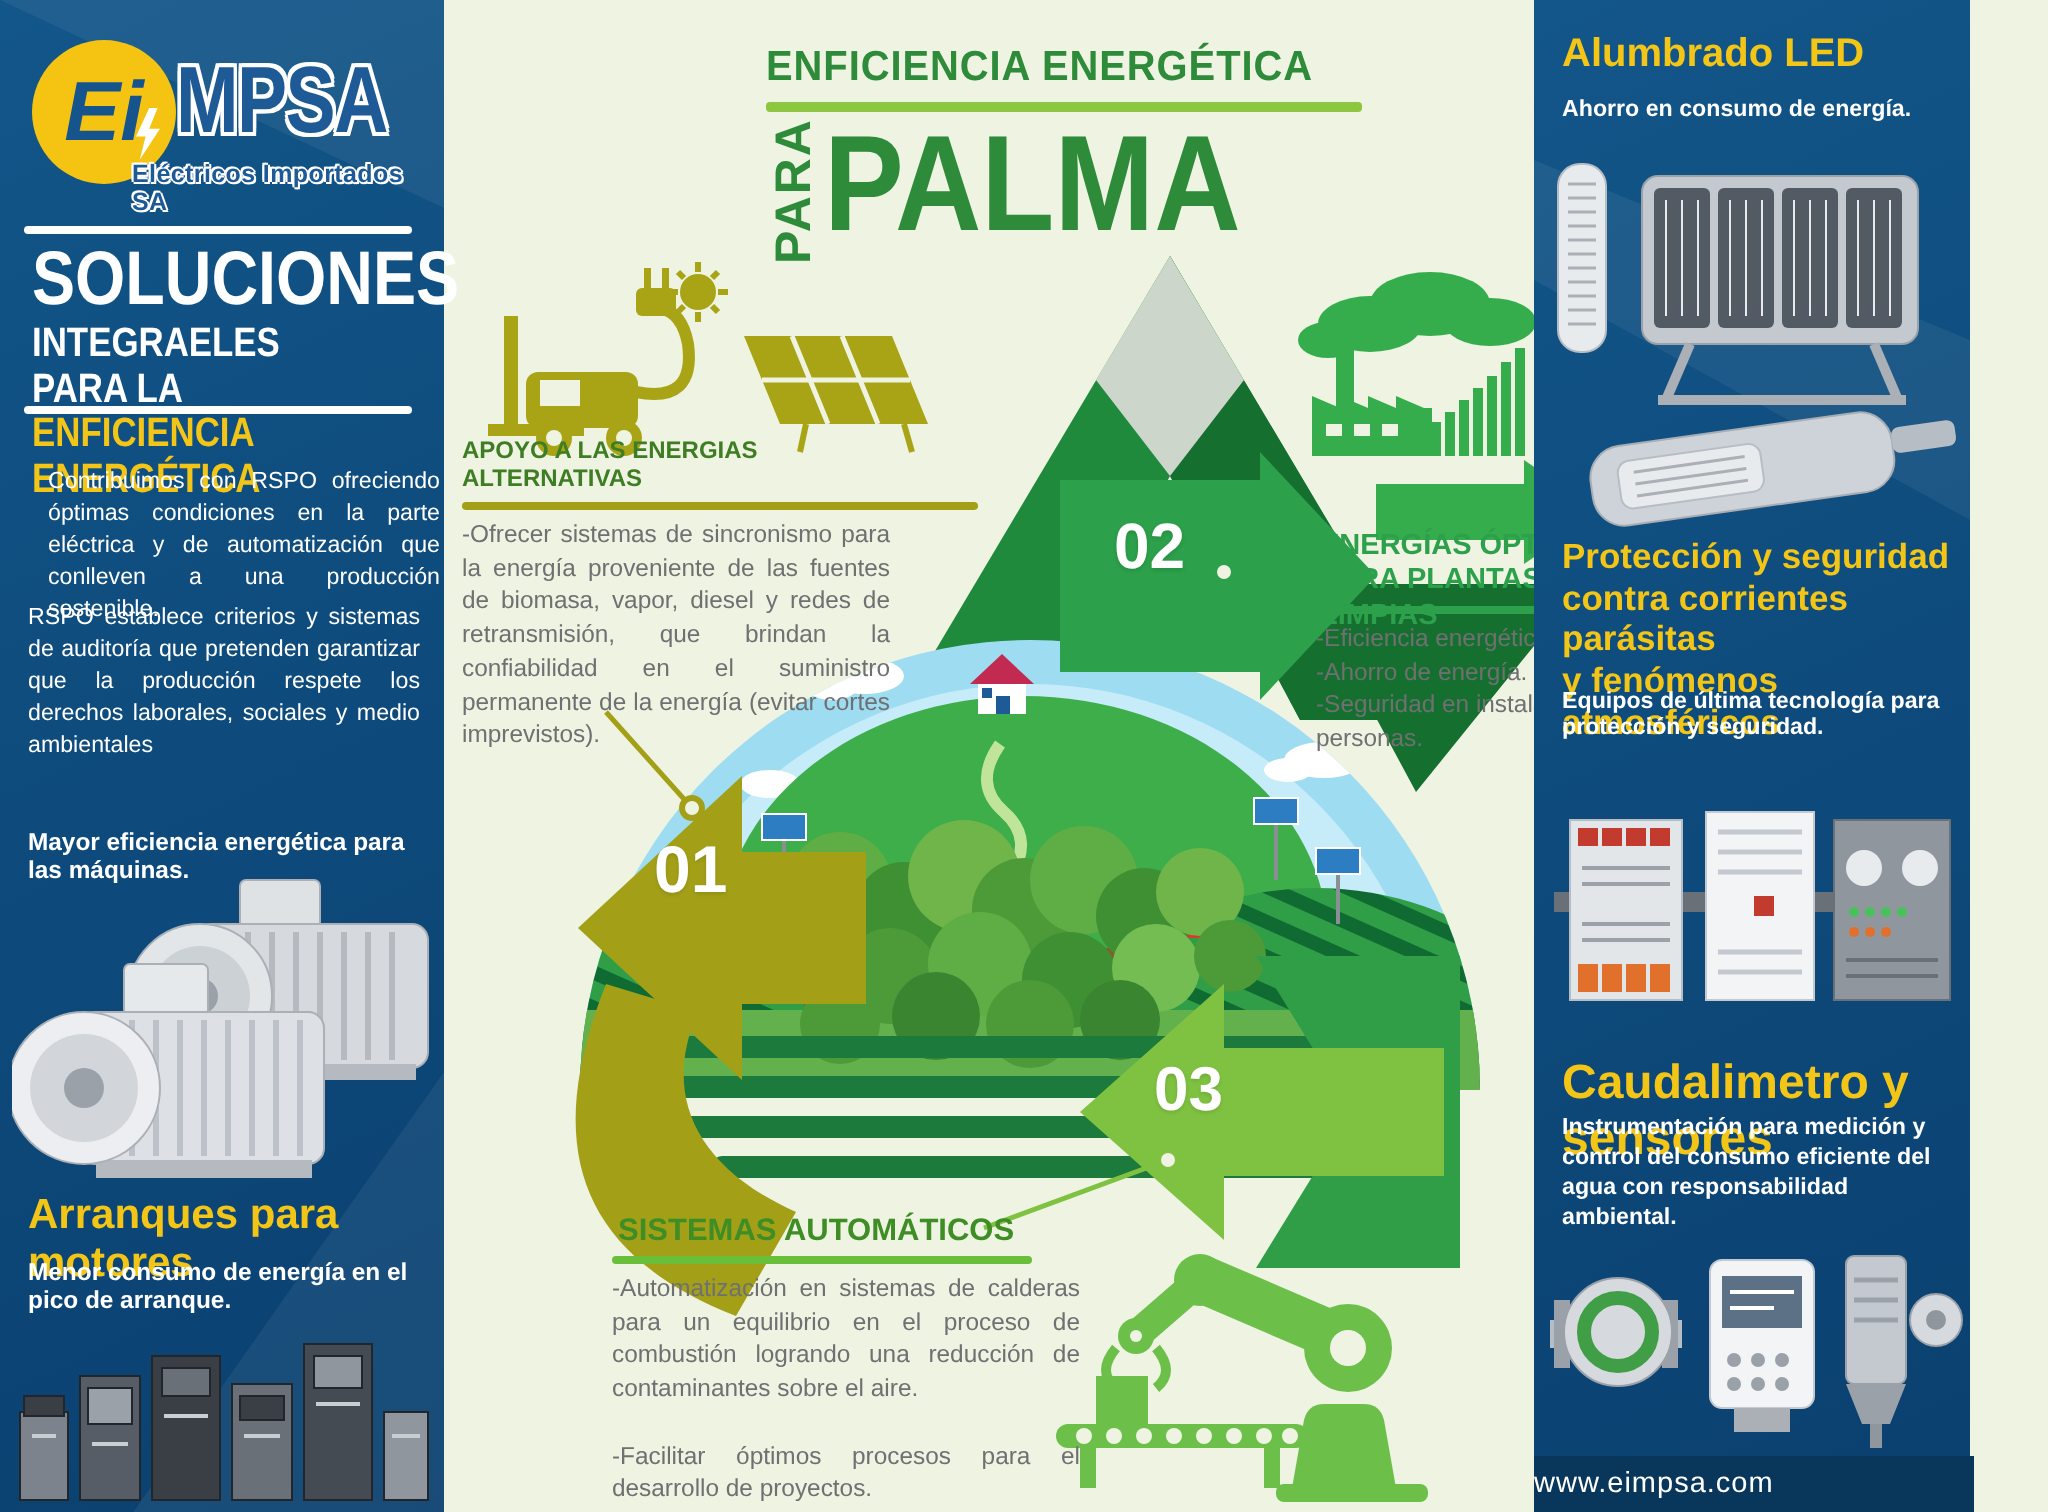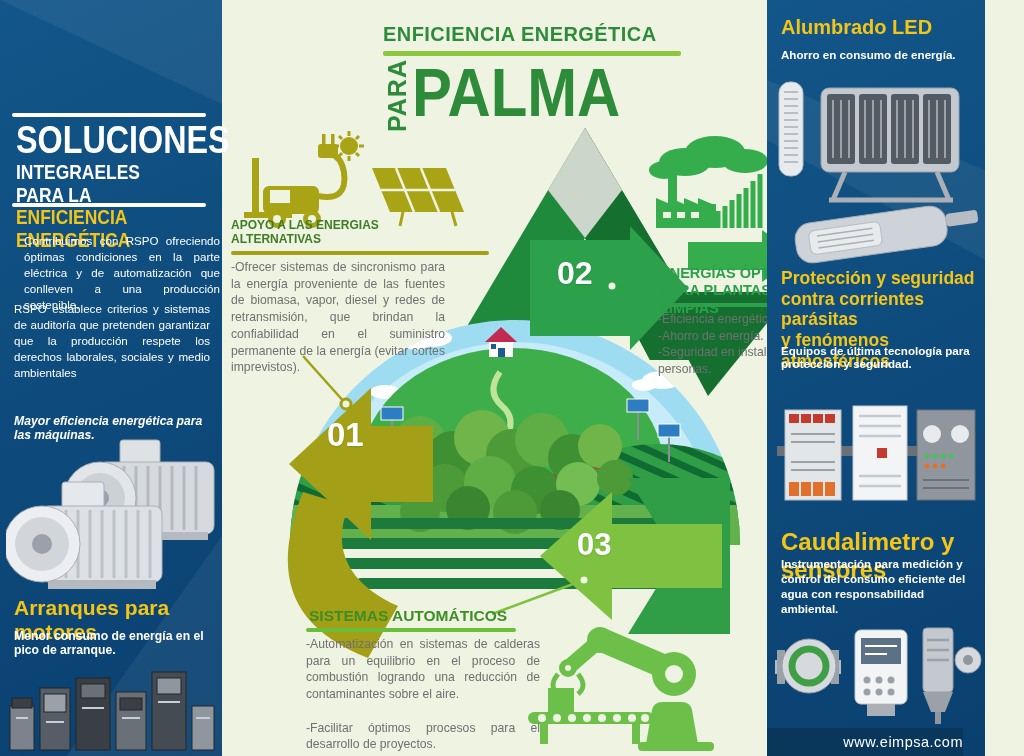--- a/index.html
+++ b/index.html
@@ -297,35 +297,44 @@
 -Facilitar óptimos procesos para el desarrollo de proyectos.</div>
 
 <div class="abs step-num" style="left:327px;top:416px;font-size:33px;">01</div>
 <div class="abs step-num" style="left:557px;top:255px;font-size:32px;">02</div>
 <div class="abs step-num" style="left:577px;top:527px;font-size:31px;">03</div>
 
 <div id="left-sidebar" class="abs sidebar">
   <div class="facet" style="left:0;top:0;width:222px;height:260px;clip-path:polygon(0 0,100% 40%,100% 0);"></div>
   <div class="facet" style="left:0;bottom:0;width:222px;height:220px;clip-path:polygon(100% 100%,100% 0,30% 100%);"></div>
 
+  <div class="abs" style="left:12px;top:18px;width:206px;height:92px;">
+    <div id="logo-circle" class="abs" style="left:4px;top:2px;">
+      <span>Ei</span>
+    </div>
+    <div class="abs" style="left:56px;top:36px;width:12px;height:26px;background:#fff;
+                clip-path:polygon(55% 0,0 55%,40% 55%,15% 100%,100% 40%,55% 40%,90% 0);"></div>
+    <div id="brand-name" class="abs" style="left:76px;top:4px;">MPSA</div>
+    <div id="brand-tagline" class="abs" style="left:54px;top:62px;">Eléctricos Importados SA</div>
+  </div>
 
   <div class="abs rule" style="left:12px;top:113px;width:194px;"></div>
 
   <div class="abs" style="left:16px;top:121px;width:205px;">
     <div id="headline1" class="cond">SOLUCIONES</div>
     <div id="headline2" class="cond" style="margin-top:2px;">INTEGRAELES PARA LA</div>
     <div id="headline3" class="cond">ENFICIENCIA ENERGÉTICA</div>
   </div>
 
   <div class="abs rule" style="left:12px;top:203px;width:194px;"></div>
 
   <div class="abs sb-par" style="left:24px;top:233px;width:196px;">Contribuimos con RSPO ofreciendo óptimas condiciones en la parte eléctrica y de automatización que conlleven a una producción sostenible.</div>
   <div class="abs sb-par" style="left:14px;top:301px;width:196px;">RSPO establece criterios y sistemas de auditoría que pretenden garantizar que la producción respete los derechos laborales, sociales y medio ambientales</div>
 
-  <div class="abs white-sub" style="left:14px;top:414px;width:200px;font-size:12.2px;font-style:italic;">Mayor eficiencia energética para las máquinas.</div>
+  <div class="abs white-sub" style="left:14px;top:414px;width:200px;font-size:12.2px;">Mayor eficiencia energética para las máquinas.</div>
 
   <svg class="abs" style="left:6px;top:436px;" width="212" height="158" viewBox="0 0 212 158">
     <g transform="translate(52,-2)">
       <rect x="62" y="6" width="40" height="24" rx="3" fill="#dfe2e5" stroke="#aab0b6"></rect>
       <rect x="40" y="28" width="116" height="72" rx="8" fill="#d6dade" stroke="#aab0b6"></rect>
       <path d="M54,32V96 M66,32V96 M78,32V96 M90,32V96 M102,32V96 M114,32V96 M126,32V96 M138,32V96" stroke="#b4bac0" stroke-width="3"></path>
       <rect x="48" y="98" width="102" height="8" fill="#b4bac0"></rect>
       <circle cx="42" cy="64" r="36" fill="#e3e6e9" stroke="#aab0b6"></circle>
       <circle cx="42" cy="64" r="25" fill="#ccd1d5"></circle>
         <circle cx="42" cy="64" r="9" fill="#9aa1a8"></circle>
@@ -456,16 +465,16 @@
       </g>
     <rect x="98" y="102" width="28" height="12" fill="#aab0b6"></rect>
     <rect x="154" y="26" width="30" height="64" rx="4" fill="#c3c9cf" stroke="#9aa1a8"></rect>
     <path d="M158,38h22 M158,48h22 M158,58h22" stroke="#9aa1a8" stroke-width="2.5"></path>
     <polygon points="154,90 184,90 176,110 162,110" fill="#9aa1a8"></polygon>
     <rect x="166" y="110" width="6" height="12" fill="#8f969e"></rect>
     <circle cx="199" cy="58" r="13" fill="#d6dade" stroke="#9aa1a8"></circle>
       <circle cx="199" cy="58" r="5" fill="#8f969e"></circle>
   </svg>
 
-  <div class="abs" style="left:0;bottom:0;width:196px;height:28px;background:#09375c;display:flex;align-items:center;justify-content:flex-end;">
+  <div class="abs" style="left:0;bottom:0;width:220px;height:28px;background:#09375c;display:flex;align-items:center;justify-content:flex-start;">
     <span style="color:#ffffff;font-size:14.5px;letter-spacing:.5px;">www.eimpsa.com</span>
   </div>
 </div>
 
 </body></html>

